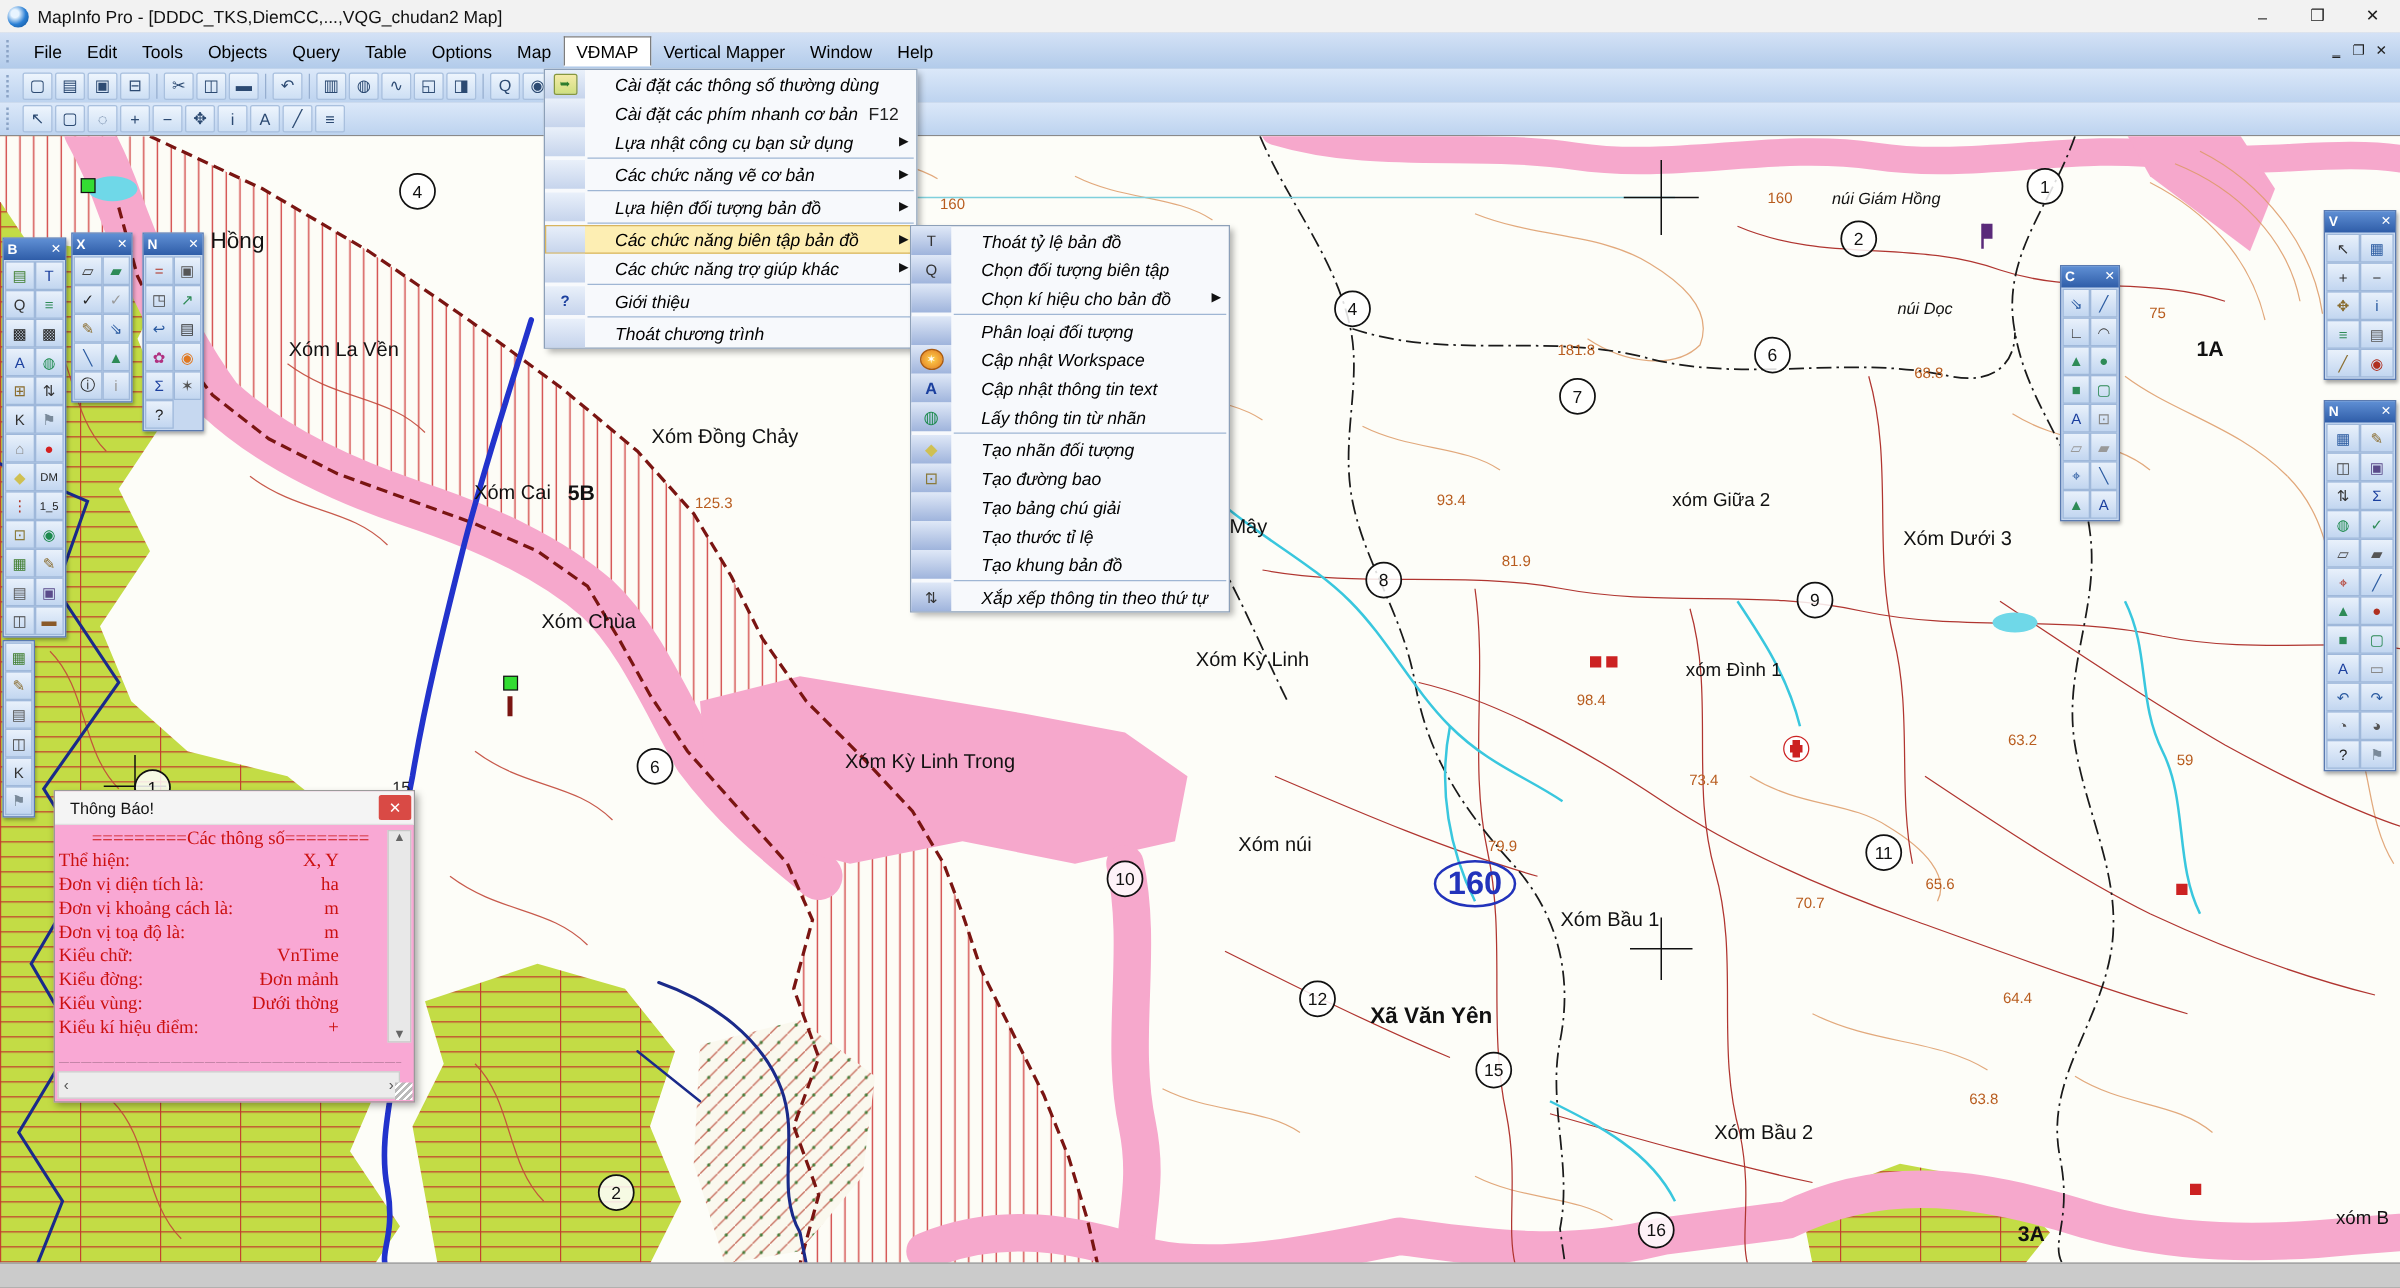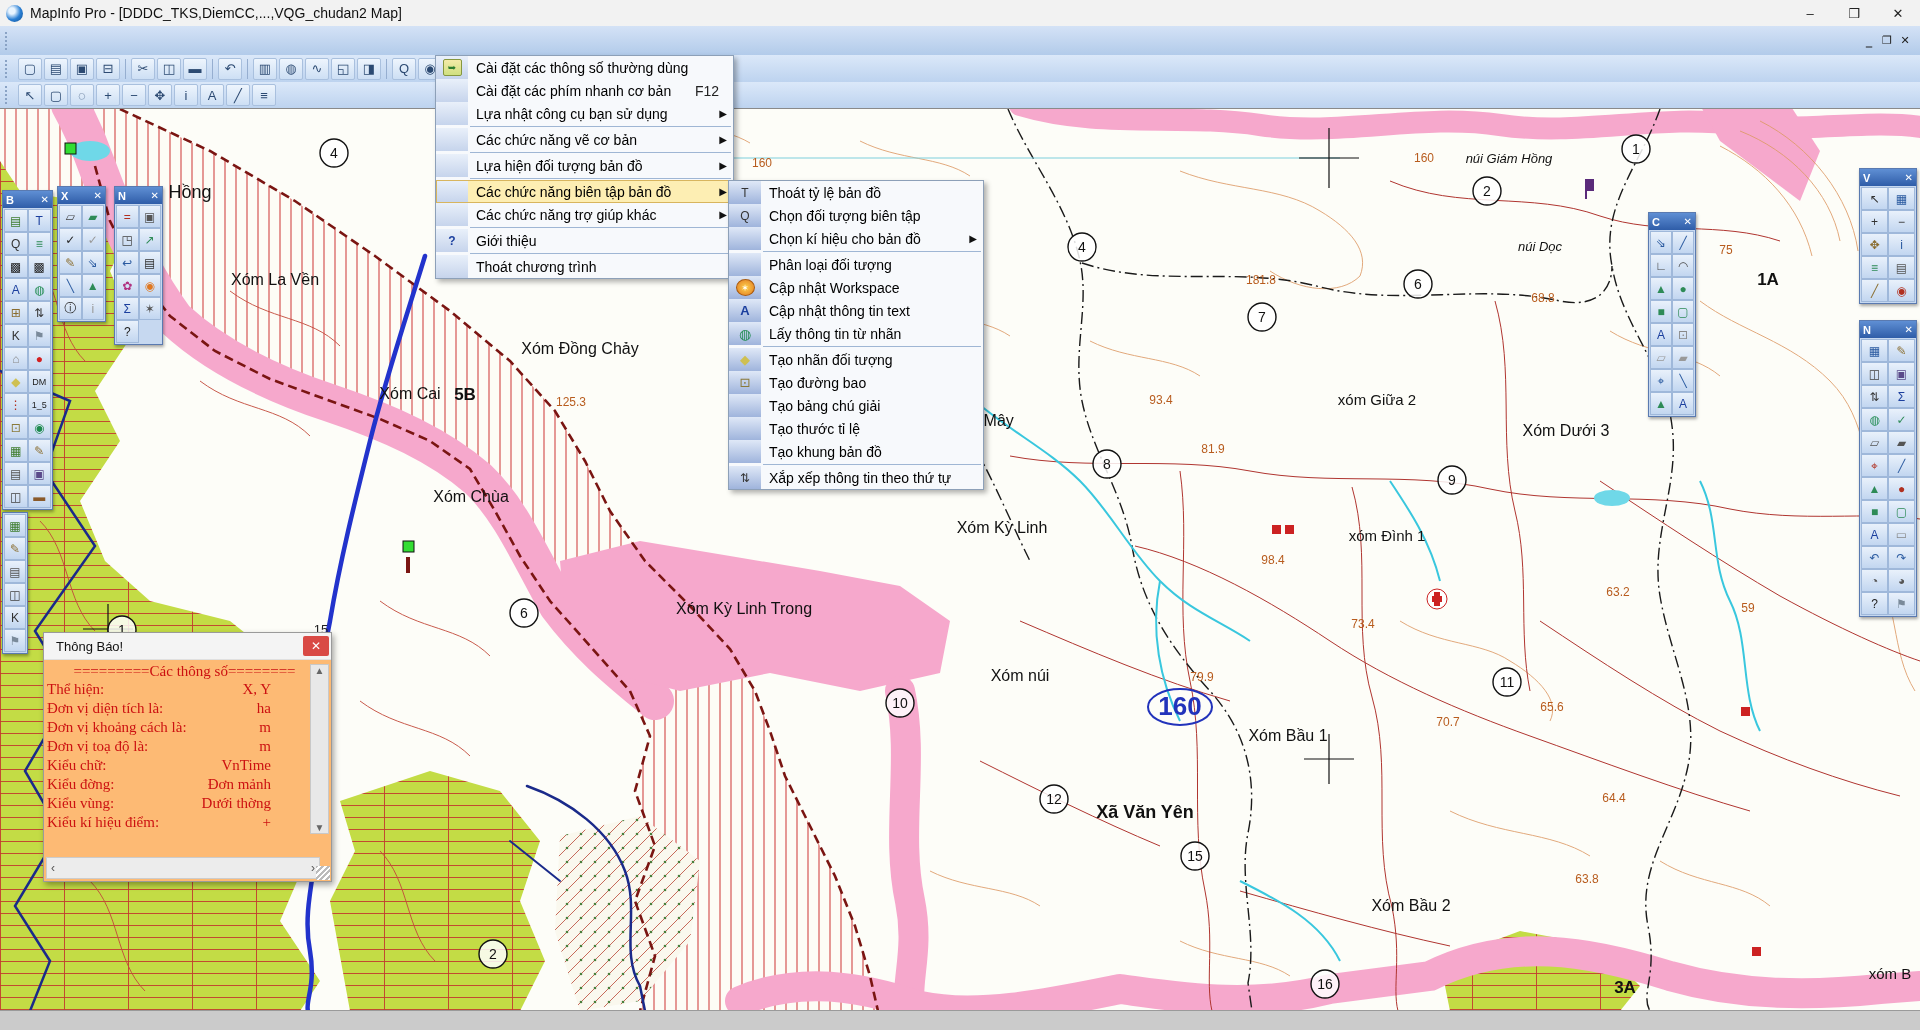--- a/index.html
+++ b/index.html
@@ -34,21 +34,21 @@
   
   .float-tb{position:absolute;background:#c6d8f0;border:1px solid #5a7ab0;box-shadow:1px 2px 3px rgba(0,0,0,.35);}
   .tb-title{height:17px;background:linear-gradient(#5f8fd4,#2f5da8);color:#fff;font-size:11px;font-weight:bold;
     display:flex;align-items:center;padding:0 3px;}
   .tb-title .x{margin-left:auto;font-size:10px;}
   .tb-grid{display:grid;grid-template-columns:repeat(2,1fr);padding:1px;}
   .tb-grid.one{grid-template-columns:1fr;}
   .ft-icon{height:21px;display:flex;align-items:center;justify-content:center;font-size:12px;
     background:linear-gradient(#e9f1fb,#c2d6f0);border:1px solid #9fb8da;margin:0px;color:#23539c;}
   
-  #dialog{position:absolute;left:43px;top:632px;width:287px;height:248px;background:#fdba74;
+  #dialog{position:absolute;left:43px;top:632px;width:287px;height:248px;background:#f9a8d4;
     border:1px solid #9a9a9a;box-shadow:2px 3px 6px rgba(0,0,0,.35);font-family:"Liberation Serif","DejaVu Serif",serif;}
   #dlg-title{height:26px;display:flex;align-items:center;background:#f4f4f4;border-bottom:1px solid #e0e0e0;
     font-family:"Liberation Sans",sans-serif;font-size:13px;color:#111;padding-left:12px;}
   #dlg-close{margin-left:auto;width:26px;height:20px;background:#d94a45;color:#fff;display:flex;
     align-items:center;justify-content:center;font-size:12px;margin-right:2px;border-radius:2px;}
   #dlg-body{position:relative;height:176px;color:#cc1111;font-size:15px;overflow:hidden;}
   #dlg-header{text-align:center;margin:3px 8px 0 2px;white-space:nowrap;}
   .dlg-row{display:flex;margin:0 34px 0 3px;line-height:19px;}
   .dlg-val{margin-left:auto;margin-right:26px;}
   #dlg-dash{margin:0 10px 0 3px;letter-spacing:1px;white-space:nowrap;overflow:hidden;height:14px;}
@@ -62,21 +62,21 @@
     background:repeating-linear-gradient(135deg,#bbb 0 2px,#fff 2px 4px);}
   
   .menu-panel{position:absolute;background:#f7f9fc;border:1px solid #8da0b8;box-shadow:3px 3px 5px rgba(0,0,0,.3);
     font-size:14px;color:#000;z-index:50;}
   #vdmap-menu{left:435px;top:55px;width:297px;}
   #edit-submenu{left:728px;top:180px;width:254px;}
   .menu-row{display:flex;align-items:center;height:23px;position:relative;}
   .menu-gutter{width:32px;align-self:stretch;flex:0 0 32px;display:flex;align-items:center;justify-content:center;
     background:linear-gradient(#e9f0fa,#c6d4ec);font-size:12px;color:#333;}
   #edit-submenu .menu-gutter{background:linear-gradient(180deg,#dfe8f7,#9fb4dc);}
-  .menu-label{padding-left:8px;white-space:nowrap;}
+  .menu-label{padding-left:24px;white-space:nowrap;font-style:italic;}
   .menu-shortcut{margin-left:auto;padding-right:14px;color:#222;}
   .menu-arrow{position:absolute;right:6px;font-size:10px;color:#111;}
   .menu-sep{height:1px;background:#9fb6d4;margin:1px 2px 1px 34px;}
   .menu-row.hl{background:#fdeeb3;outline:1px solid #d8b55e;outline-offset:-1px;}
   .gut-ic{width:17px;height:15px;display:flex;align-items:center;justify-content:center;font-size:12px;border-radius:2px;}
   .ic-workspace{background:linear-gradient(#f4eaa8,#cfe080);border:1px solid #86973f;color:#2e7d2e;font-size:10px;}
   .ic-shield{background:radial-gradient(#ffd24d,#e07820);border-radius:50%;color:#fff;font-size:9px;border:1px solid #a85a10;}
   .ic-text{color:#1b3f9e;font-weight:bold;font-size:13px;}
   .ic-globe{color:#1d8a4e;font-size:14px;}
   .ic-tag{color:#cfc052;font-size:13px;}
@@ -96,20 +96,34 @@
     <span id="title-text">MapInfo Pro - [DDDC_TKS,DiemCC,...,VQG_chudan2 Map]</span>
     <div class="win-btns">
       <div class="win-btn">–</div>
       <div class="win-btn">❒</div>
       <div class="win-btn">✕</div>
     </div>
   </div>
 
   <div id="menubar">
     <div class="grip"></div>
+    <div id="menu-items" style="display:flex;">
+        <span class="menu-item">File</span>
+        <span class="menu-item">Edit</span>
+        <span class="menu-item">Tools</span>
+        <span class="menu-item">Objects</span>
+        <span class="menu-item">Query</span>
+        <span class="menu-item">Table</span>
+        <span class="menu-item">Options</span>
+        <span class="menu-item">Map</span>
+        <span class="menu-item active">VĐMAP</span>
+        <span class="menu-item">Vertical Mapper</span>
+        <span class="menu-item">Window</span>
+        <span class="menu-item">Help</span>
+      </div>
     <div class="mdi-btns" id="mdi-btns">
         <div class="mdi-btn">‗</div>
         <div class="mdi-btn">❐</div>
         <div class="mdi-btn">✕</div>
       </div>
   </div>
 
   <div id="tbrow1" class="tbrow">
     <div class="grip"></div>
   <div class="tb-icon">▢</div>

